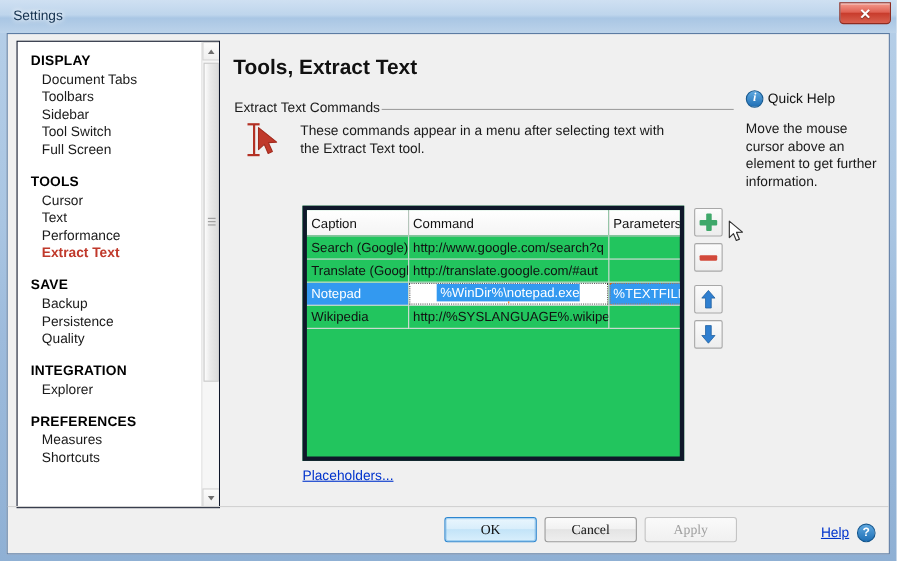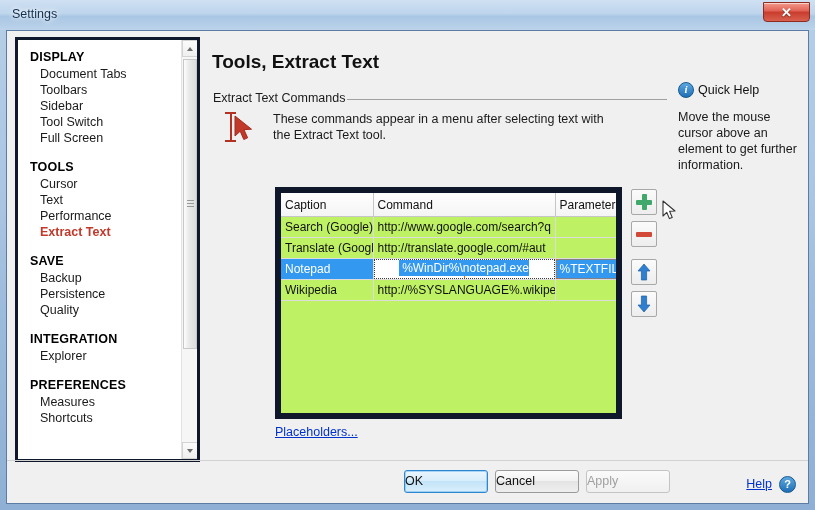--- a/index.html
+++ b/index.html
@@ -77,21 +77,21 @@
     border: 1px solid #5c7ca3;
     box-sizing: border-box;
   }
 
   
   .nav-panel {
     position: absolute;
     left: 8px; top: 6px;
     width: 185px; height: 425px;
     background: #ffffff;
-    border: 3px solid #0f172a;
+    border: 1px solid #0f172a;
     box-sizing: border-box;
     overflow: hidden;
   }
   .nav-list {
     position: absolute;
     left: 0; top: 0;
     width: 168px;
     padding: 7px 0 0 0;
   }
   .nav-group {
@@ -229,22 +229,22 @@
     font-size: 12.5px;
     color: #1a1a1a;
     line-height: 16px;
   }
 
   
   .table-wrap {
     position: absolute;
     left: 68px; top: 150px;
     width: 347px; height: 232px;
-    background: #bef264;
-    border: 6px solid #0f172a;
+    background: #22c55e;
+    border: 4px solid #0f172a;
     box-sizing: border-box;
     overflow: hidden;
   }
   table.grid {
     width: 100%;
     border-collapse: collapse;
     table-layout: fixed;
     font-size: 12px;
   }
   table.grid th {
@@ -431,23 +431,25 @@
     background: #d2d2d2;
   }
   .btn {
     position: absolute;
     height: 23px;
     border: 1px solid #9a9a9a;
     border-radius: 3px;
     background: linear-gradient(to bottom, #fbfbfb 0%, #f2f2f2 45%, #e4e4e4 50%, #eeeeee 100%);
     font-size: 12.5px;
     color: #111111;
+    text-align: center;
     line-height: 21px;
     cursor: pointer;
     box-sizing: border-box;
+    font-family: Liberation Serif, serif;
   }
   .btn.default {
     border-color: #2c86d0;
     background: linear-gradient(to bottom, #eaf6fd 0%, #d9eefb 45%, #c3e4f8 50%, #d9effc 100%);
     box-shadow: 0 0 0 1px rgba(90,170,230,0.45) inset;
   }
   .btn.disabled {
     color: #a0a0a0;
     background: linear-gradient(to bottom, #fafafa, #f0f0f0);
     border-color: #c4c4c4;

